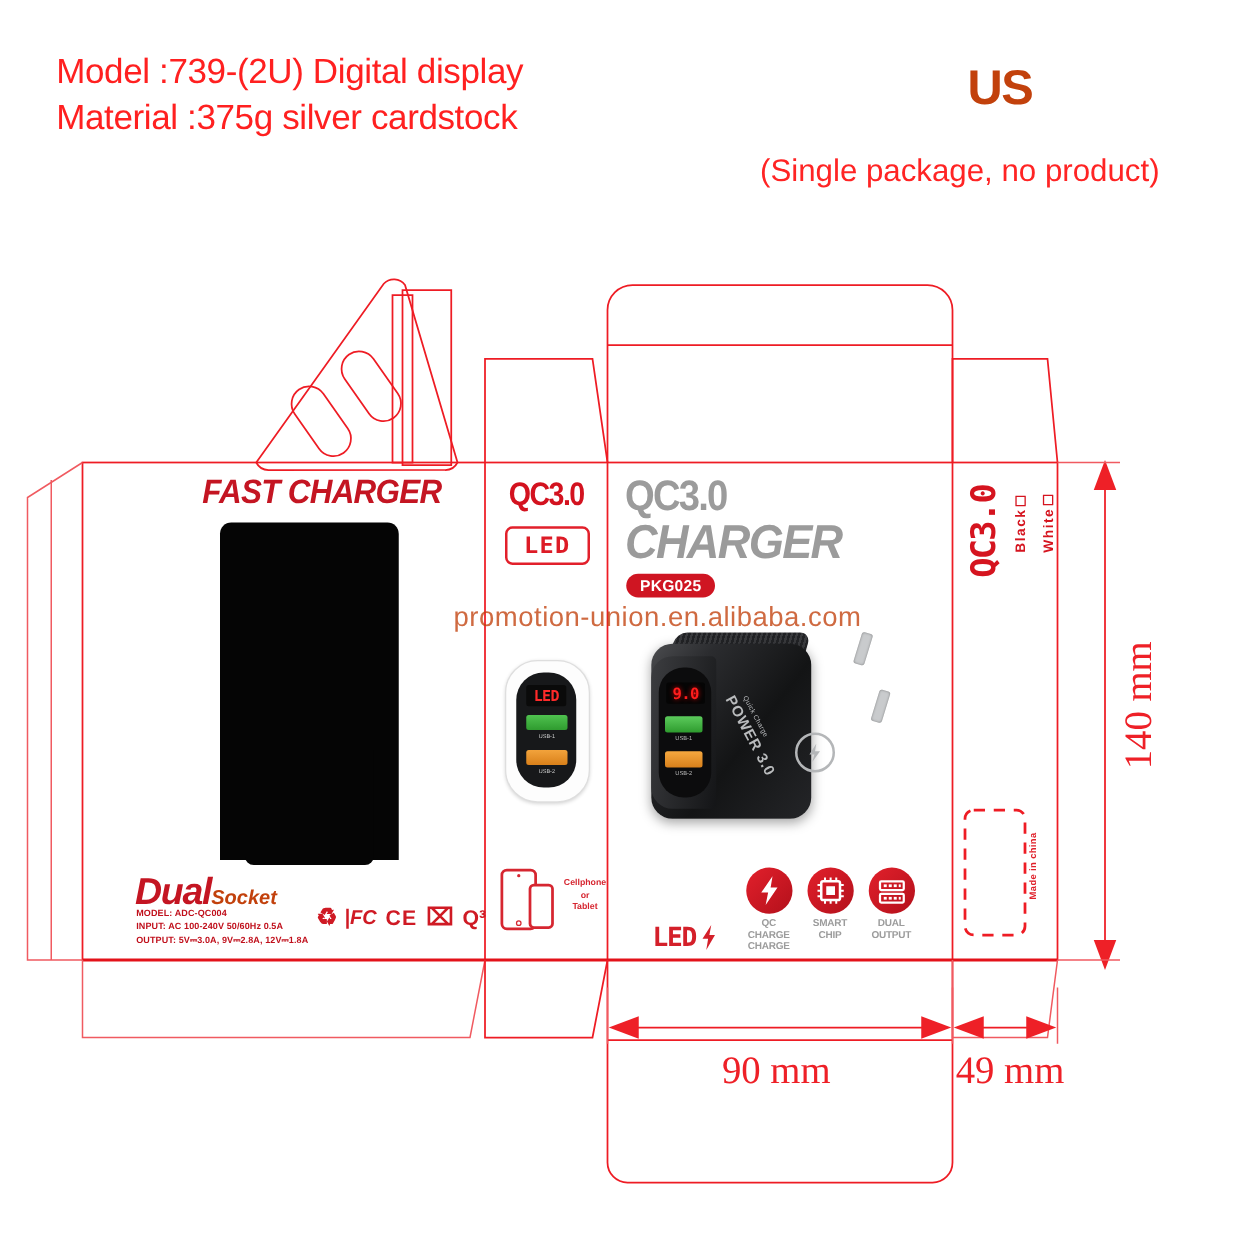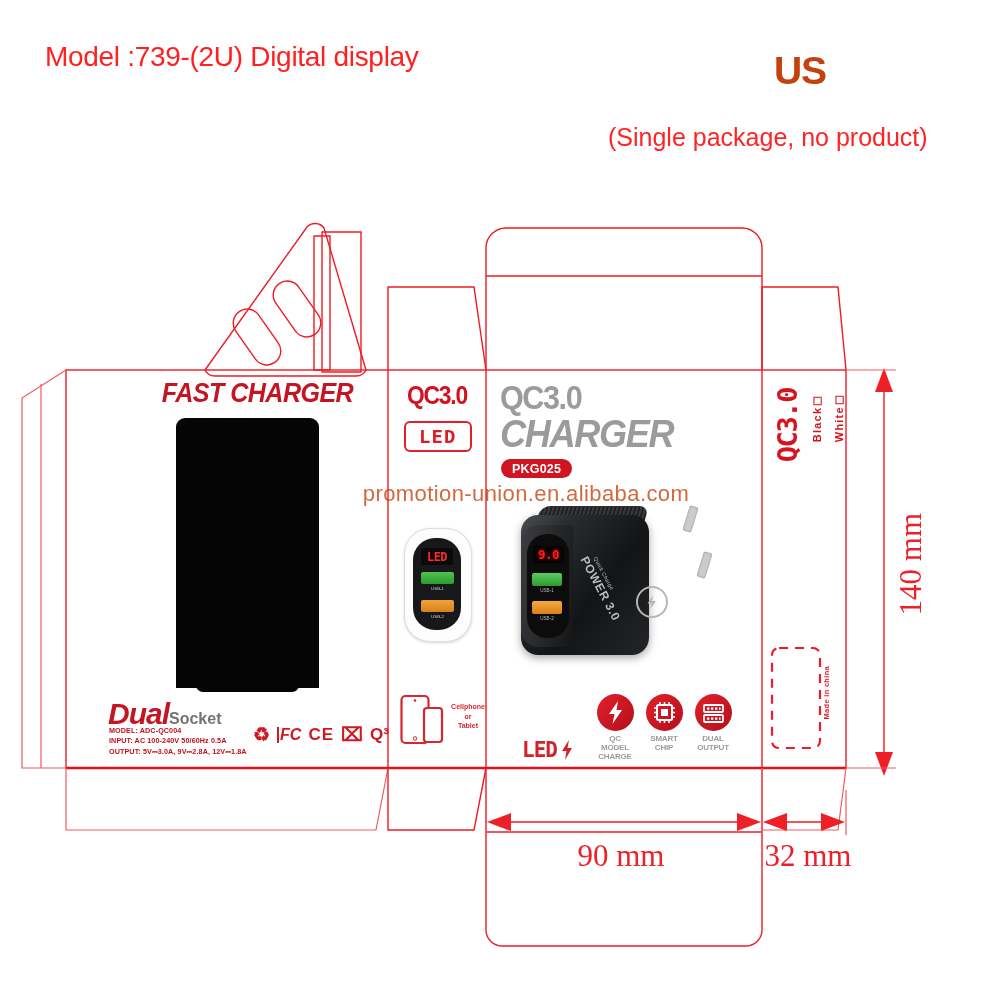--- a/index.html
+++ b/index.html
@@ -24,21 +24,21 @@
   .die-dash{stroke:#ee1c24;fill:none;stroke-width:2.2;stroke-dasharray:9 7;}
   #fast-charger-title{left:150px;top:378px;width:215px;text-align:center;
       color:#c41522;font-size:27px;font-weight:bold;font-style:italic;
       letter-spacing:-0.6px;transform:scaleX(.93);transform-origin:center;}
   #left-silhouette{left:176px;top:418px;width:143px;height:270px;background:#050505;
       border-radius:9px 9px 0 0;}
   #left-sil-foot{left:196px;top:600px;width:103px;height:92px;background:#050505;
       border-radius:0 0 7px 7px;}
   #dual-socket{left:108px;top:697px;color:#c41522;}
   #dual-socket .d-dual{font-size:30px;font-weight:bold;font-style:italic;letter-spacing:-1px;}
-  #dual-socket .d-socket{font-size:16px;font-weight:bold;color:#737373;}
+  #dual-socket .d-socket{font-size:16px;font-weight:bold;font-style:italic;color:#c2410c;}
   #spec-lines{left:109px;top:726px;color:#c0101c;font-size:7.2px;line-height:10.4px;
       font-weight:bold;letter-spacing:.1px;white-space:nowrap;}
   #cert-row{left:253px;top:725px;display:flex;align-items:center;gap:7px;color:#cf1a24;}
   #cert-row .cert{font-size:19px;font-weight:bold;line-height:1;}
   #qcled-title{left:393px;top:380px;width:88px;text-align:center;color:#d3121f;
       font-size:26px;font-weight:bold;letter-spacing:-1.4px;transform:scaleX(.88);
       transform-origin:center;}
   #qcled-box{left:404px;top:421px;width:64px;height:27px;border:2px solid #e2202b;
       border-radius:6px;display:flex;align-items:center;justify-content:center;}
   #qcled-box span{color:#dd1b26;font-size:18px;font-weight:bold;letter-spacing:1px;
@@ -112,20 +112,21 @@
   #dim-32{left:762px;top:838px;width:92px;text-align:center;}
 
   #watermark{left:196px;top:481px;width:660px;text-align:center;color:#c2410c;
       font-size:22px;letter-spacing:.4px;opacity:.78;}
 </style>
 </head>
 <body>
 
 <div class="abs" id="header-specs">
   <div>Model :739-(2U) Digital display</div>
+  <div>Material :375g silver cardstock</div>
 </div>
 <div class="abs" id="region-title">US</div>
 <div class="abs" id="region-note">(Single package, no product)</div>
 
 <svg class="abs" style="left:0;top:0" width="1000" height="1000" viewBox="0 0 1000 1000">
 
   <rect class="die" x="66" y="370" width="780" height="398"></rect>
 
   <line class="die" x1="388" y1="370" x2="388" y2="768"></line>
   <line class="die" x1="486" y1="370" x2="486" y2="768"></line>
@@ -251,21 +252,21 @@
   <path d="M15 7 L9.5 15.5 H13.5 L11.8 21.5 L18 13 H14 Z" fill="#b4b6b8"></path>
 </svg>
 
 <div class="abs" id="features">
   <div class="feat">
     <div class="circ">
       <svg viewBox="0 0 37 37" width="37" height="37">
           <path d="M21 7 L12 20 H17.5 L15.5 30 L25 16 H19.5 Z" fill="#fff"></path>
         </svg>
     </div>
-    <div class="ftxt"><span>QC MODEL</span><br>
+    <div class="ftxt"><span>QC CHARGE</span><br>
       <span>CHARGE</span></div>
   </div>
   <div class="feat">
     <div class="circ">
       <svg viewBox="0 0 37 37" width="37" height="37">
         <rect x="11" y="11" width="15" height="15" rx="1.5" fill="none" stroke="#fff" stroke-width="2"></rect>
         <rect x="15" y="15" width="7" height="7" fill="#fff"></rect>
         <g stroke="#fff" stroke-width="1.6">
           <line x1="14" y1="8" x2="14" y2="11"></line>
             <line x1="18.5" y1="8" x2="18.5" y2="11"></line>
@@ -317,13 +318,13 @@
 <div class="abs" id="qc-vert">QC3.0</div>
 <div class="abs" id="color-opts">
   <span>Black☐</span>
   <span style="display:block;height:14px"></span>
   <span>White☐</span>
 </div>
 <div class="abs" id="made-label">Made in china</div>
 
 <div class="abs dimtxt" id="dim-140">140 mm</div>
 <div class="abs dimtxt" id="dim-90">90 mm</div>
-<div class="abs dimtxt" id="dim-32">32 mm</div>
+<div class="abs dimtxt" id="dim-32">49 mm</div>
 
 </body></html>

